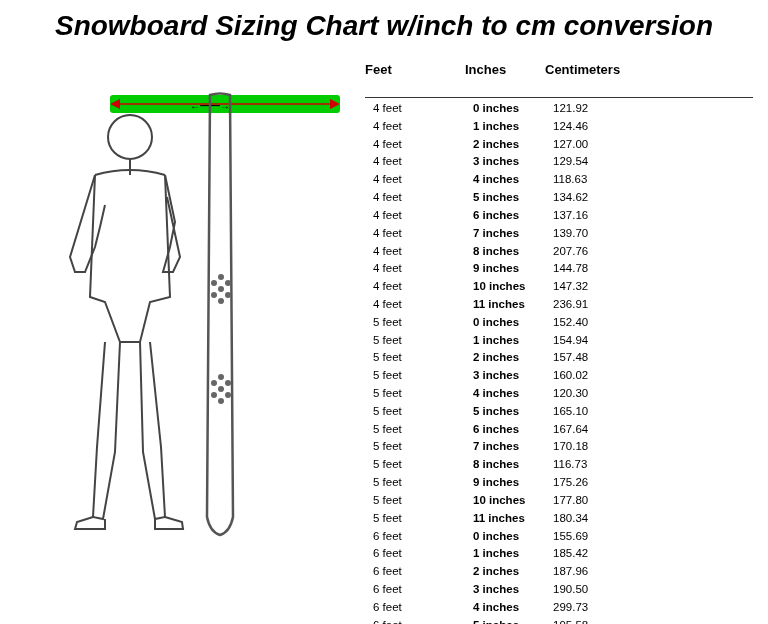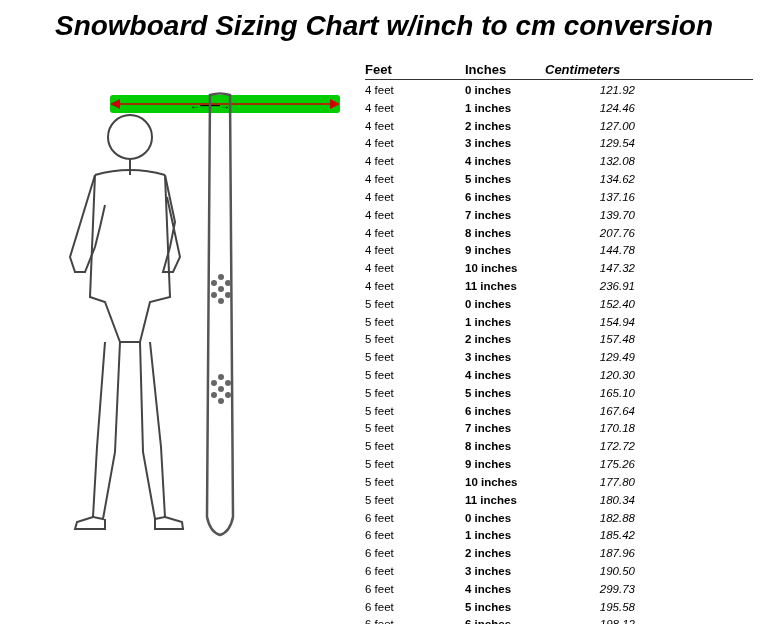--- a/index.html
+++ b/index.html
@@ -39,34 +39,35 @@
       flex: 1;
       padding-top: 5px;
     }
     .chart-header {
       display: flex;
       gap: 0;
       font-weight: bold;
       font-size: 13px;
       margin-bottom: 2px;
       border-bottom: 1px solid #333;
-      padding-bottom: 2px;
+      padding-bottom: 20px;
     }
     .col-feet { width: 100px; }
     .col-inches { width: 80px; }
-    .col-cm { width: 90px; font-style: italic; }
+    .col-cm { width: 90px; }
     .chart-row {
       display: flex;
       font-size: 11.5px;
       line-height: 1.55;
       color: #000;
+      margin-left: 8px;
     }
     .chart-row .col-feet { width: 100px; }
     .chart-row .col-inches { width: 80px; font-weight: bold; }
-    .chart-row .col-cm { width: 90px; text-align: right; }
+    .chart-row .col-cm { width: 90px; }
   </style>
 </head>
 <body>
 
 <h1>Snowboard Sizing Chart w/inch to cm conversion</h1>
 
 <div class="content">
 
   <div class="figure-area">
     <svg class="figure-svg" viewBox="0 0 340 520" xmlns="http://www.w3.org/2000/svg">
@@ -144,21 +145,21 @@
           <span class="col-cm">127.00</span>
         </div>
         <div class="chart-row">
           <span class="col-feet">4 feet</span>
           <span class="col-inches">3 inches</span>
           <span class="col-cm">129.54</span>
         </div>
         <div class="chart-row">
           <span class="col-feet">4 feet</span>
           <span class="col-inches">4 inches</span>
-          <span class="col-cm">132.08</span>
+          <span class="col-cm">118.63</span>
         </div>
         <div class="chart-row">
           <span class="col-feet">4 feet</span>
           <span class="col-inches">5 inches</span>
           <span class="col-cm">134.62</span>
         </div>
         <div class="chart-row">
           <span class="col-feet">4 feet</span>
           <span class="col-inches">6 inches</span>
           <span class="col-cm">137.16</span>
@@ -199,21 +200,21 @@
           <span class="col-cm">154.94</span>
         </div>
         <div class="chart-row">
           <span class="col-feet">5 feet</span>
           <span class="col-inches">2 inches</span>
           <span class="col-cm">157.48</span>
         </div>
         <div class="chart-row">
           <span class="col-feet">5 feet</span>
           <span class="col-inches">3 inches</span>
-          <span class="col-cm">129.49</span>
+          <span class="col-cm">160.02</span>
         </div>
         <div class="chart-row">
           <span class="col-feet">5 feet</span>
           <span class="col-inches">4 inches</span>
           <span class="col-cm">120.30</span>
         </div>
         <div class="chart-row">
           <span class="col-feet">5 feet</span>
           <span class="col-inches">5 inches</span>
           <span class="col-cm">165.10</span>
@@ -224,41 +225,41 @@
           <span class="col-cm">167.64</span>
         </div>
         <div class="chart-row">
           <span class="col-feet">5 feet</span>
           <span class="col-inches">7 inches</span>
           <span class="col-cm">170.18</span>
         </div>
         <div class="chart-row">
           <span class="col-feet">5 feet</span>
           <span class="col-inches">8 inches</span>
-          <span class="col-cm">172.72</span>
+          <span class="col-cm">116.73</span>
         </div>
         <div class="chart-row">
           <span class="col-feet">5 feet</span>
           <span class="col-inches">9 inches</span>
           <span class="col-cm">175.26</span>
         </div>
         <div class="chart-row">
           <span class="col-feet">5 feet</span>
           <span class="col-inches">10 inches</span>
           <span class="col-cm">177.80</span>
         </div>
         <div class="chart-row">
           <span class="col-feet">5 feet</span>
           <span class="col-inches">11 inches</span>
           <span class="col-cm">180.34</span>
         </div>
         <div class="chart-row">
           <span class="col-feet">6 feet</span>
           <span class="col-inches">0 inches</span>
-          <span class="col-cm">182.88</span>
+          <span class="col-cm">155.69</span>
         </div>
         <div class="chart-row">
           <span class="col-feet">6 feet</span>
           <span class="col-inches">1 inches</span>
           <span class="col-cm">185.42</span>
         </div>
         <div class="chart-row">
           <span class="col-feet">6 feet</span>
           <span class="col-inches">2 inches</span>
           <span class="col-cm">187.96</span>

